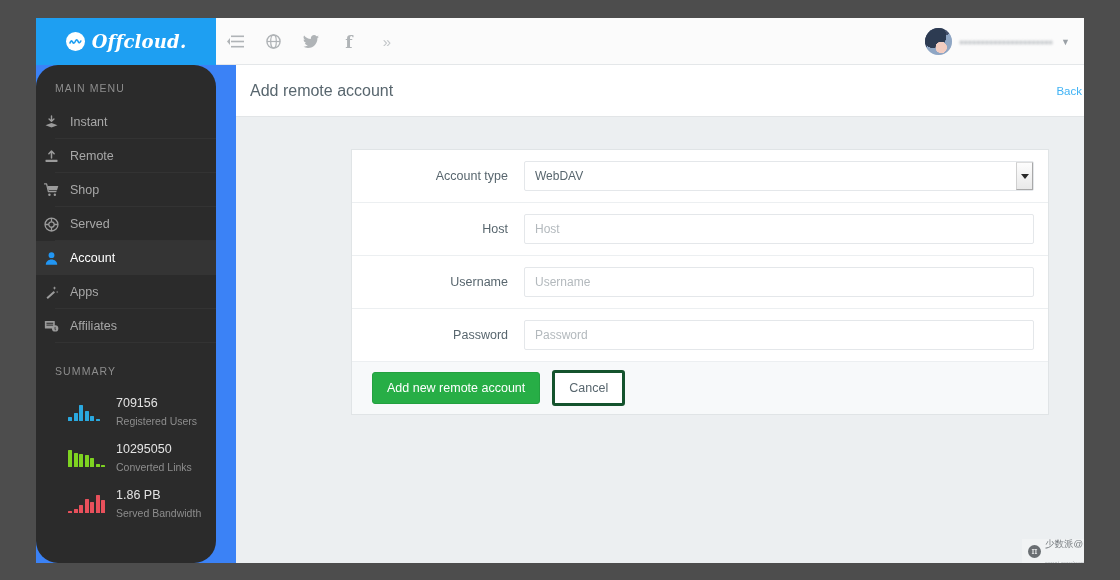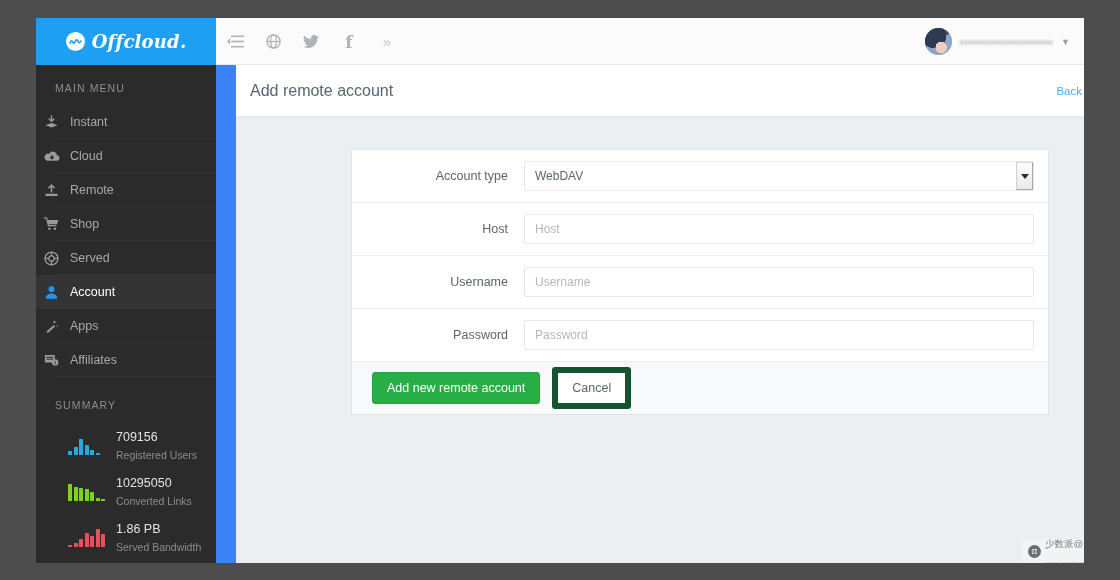--- a/index.html
+++ b/index.html
@@ -129,20 +129,21 @@
   }
 
   
   #sidebar {
     position: absolute;
     left: 0; top: 47px;
     width: 180px;
     height: 498px;
     background: #2b2b2b;
     overflow: hidden;
+    border-radius: 22px;
   }
   .side-heading {
     color: #8d8d8d;
     font-size: 10.5px;
     letter-spacing: 1.1px;
     padding: 17px 0 11px 19px;
   }
   .nav-item {
     height: 34px;
     display: flex;
@@ -337,21 +338,21 @@
     border: 1px solid #23a040;
     border-radius: 3px;
     font-family: "Liberation Sans", sans-serif;
     font-size: 12.5px;
     padding: 8px 14px;
     cursor: pointer;
   }
   #btn-cancel {
     background: #ffffff;
     color: #58666e;
-    border: 6px solid #14532d;
+    border: 3px solid #14532d;
     border-radius: 3px;
     font-family: "Liberation Sans", sans-serif;
     font-size: 12.5px;
     padding: 8px 14px;
     cursor: pointer;
   }
 
   
   #watermark {
     position: absolute;
@@ -448,29 +449,20 @@
     <div class="nav-item">
       <span class="nav-icon">
         <svg width="15" height="15" viewBox="0 0 16 16">
           <path d="M8 1v5M5.4 4.2 8 6.8l2.6-2.6" stroke="currentColor" stroke-width="1.5" fill="none" stroke-linecap="round" stroke-linejoin="round"></path>
           <path d="M8 8.6 1.6 11 8 13.4 14.4 11z" fill="currentColor"></path>
         </svg>
       </span>
       <span class="nav-label">Instant</span>
     </div>
 
-    <div class="nav-item">
-      <span class="nav-icon">
-        <svg width="16" height="13" viewBox="0 0 17 13">
-          <path d="M13.6 5.1A4.1 4.1 0 0 0 5.8 3.6 3.3 3.3 0 0 0 3.3 11h10a2.9 2.9 0 0 0 .3-5.9z" fill="currentColor"></path>
-          <path d="M8.5 5.4v3.2M6.9 7.3l1.6 1.7 1.6-1.7" stroke="#2b2b2b" stroke-width="1.3" fill="none" stroke-linecap="round" stroke-linejoin="round"></path>
-        </svg>
-      </span>
-      <span class="nav-label">Cloud</span>
-    </div>
 
     <div class="nav-item">
       <span class="nav-icon">
         <svg width="15" height="15" viewBox="0 0 16 16">
           <path d="M8 9.5V2.4M5.2 5.1 8 2.2l2.8 2.9" stroke="currentColor" stroke-width="1.6" fill="none" stroke-linecap="round" stroke-linejoin="round"></path>
           <rect x="1.6" y="11.4" width="12.8" height="2.4" rx="0.4" fill="currentColor"></rect>
         </svg>
       </span>
       <span class="nav-label">Remote</span>
     </div>

